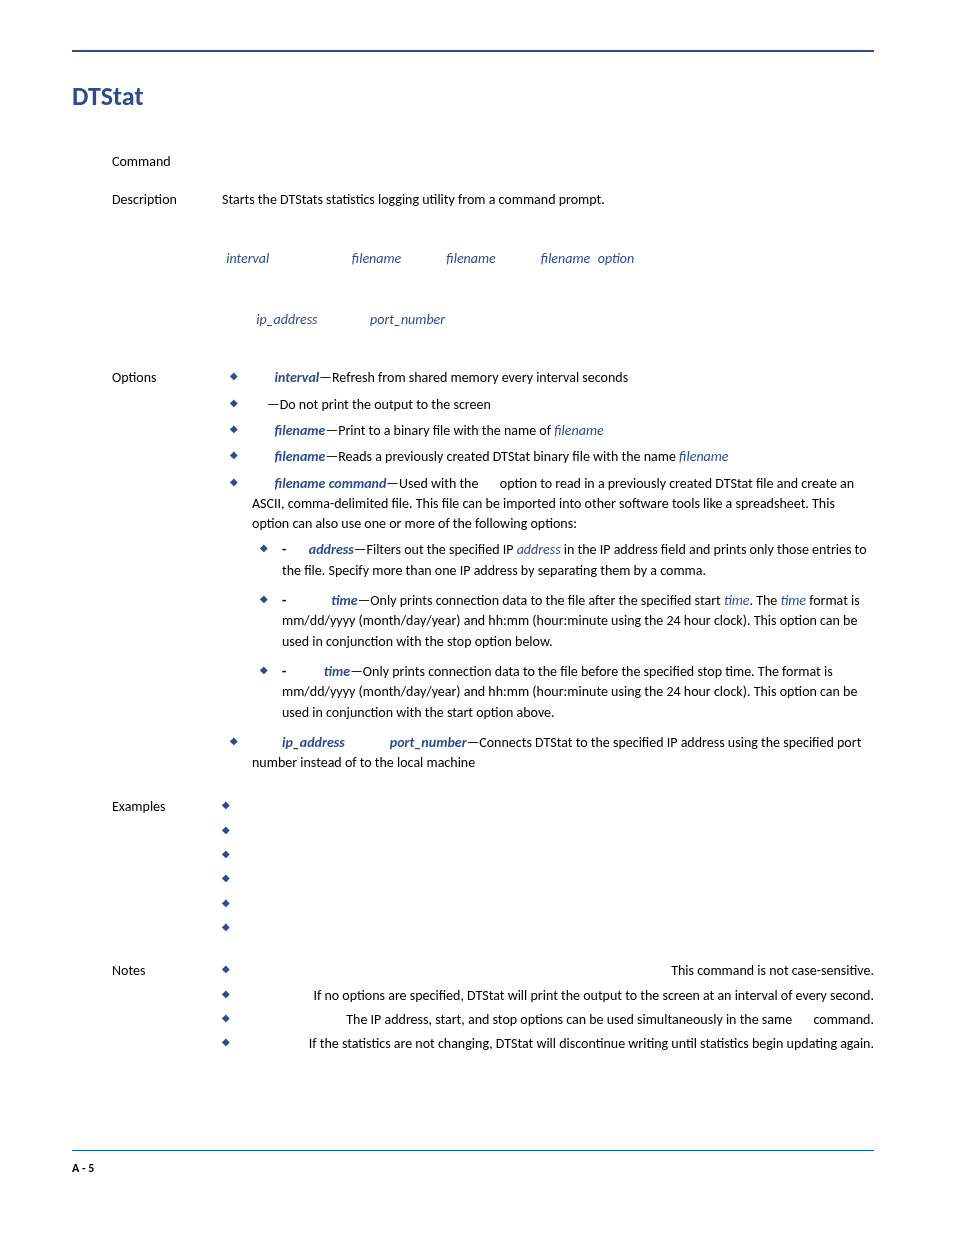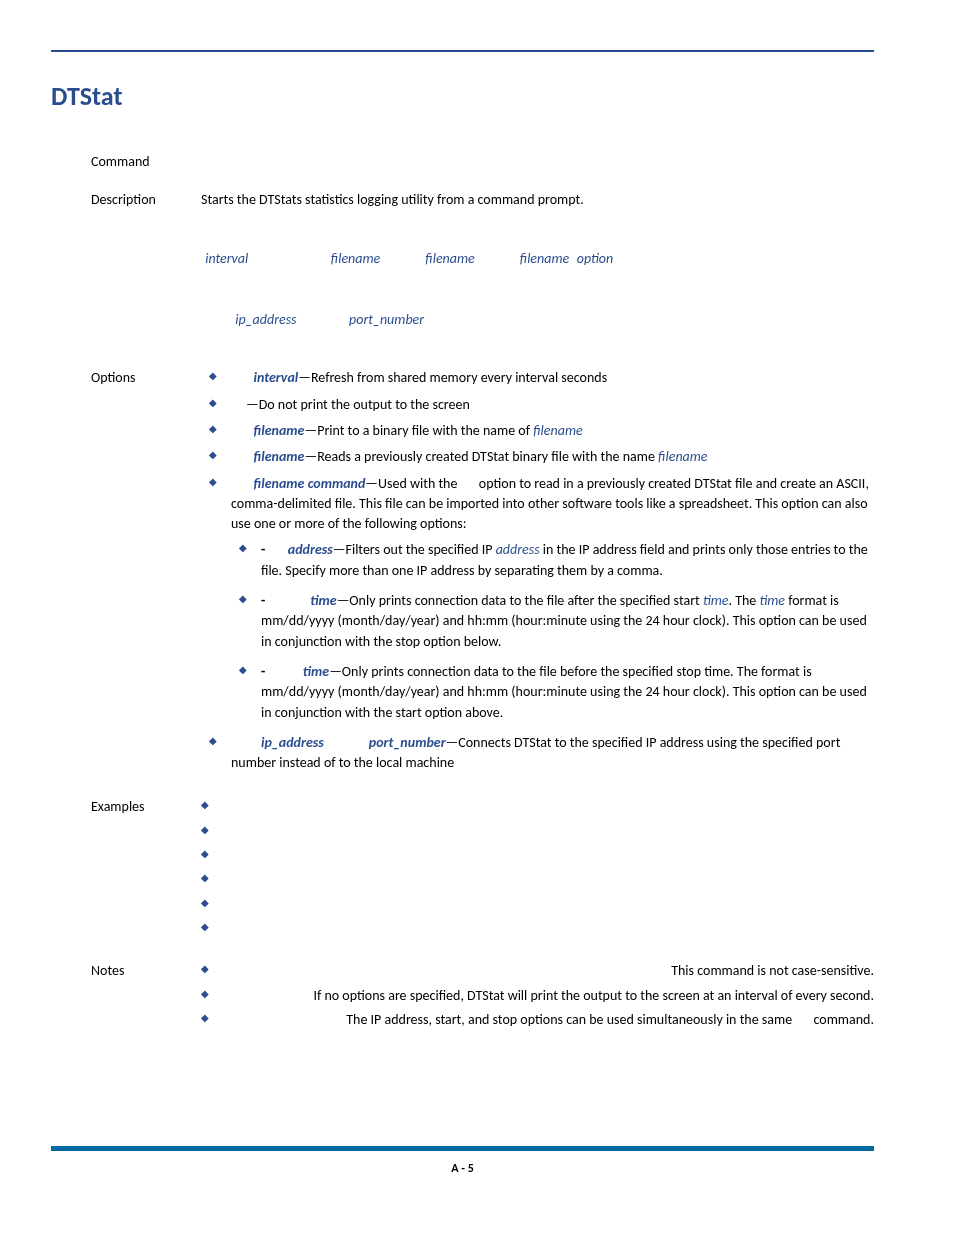--- a/index.html
+++ b/index.html
@@ -6,21 +6,21 @@
     margin: 0;
     padding: 0;
     font-family: "Gill Sans", "Gill Sans MT", Calibri, sans-serif;
     color: #000;
     width: 954px;
     height: 1235px;
     box-sizing: border-box;
     position: relative;
   }
   .page {
-    padding: 50px 80px 60px 51px;
+    padding: 50px 80px 60px 72px;
     box-sizing: border-box;
     height: 100%;
     display: flex;
     flex-direction: column;
   }
   .top-rule {
     border-top: 2px solid #2a4d8f;
     margin-bottom: 28px;
   }
   h1.title {
@@ -110,22 +110,21 @@
   }
   ul.tight > li::before {
     content: "◆";
     color: #2a4d8f;
     position: absolute;
     left: 0;
     top: 1px;
     font-size: 10px;
   }
   .footer {
-    border-top: 5px solid #0369a1;
-    text-align: center;
+    border-top: 1px solid #0369a1;
     padding-top: 10px;
     font-size: 12px;
     font-weight: bold;
   }
   .dash {
     font-weight: bold;
   }
   .mono {
     font-family: "Courier New", monospace;
     font-size: 12.5px;
@@ -215,20 +214,21 @@
 
     <div class="row">
       <div class="label">Notes</div>
       <div class="value">
         <ul class="tight">
           <li>This command is not case-sensitive.</li>
           <li>If no options are specified, DTStat will print the output to the screen at an interval of every second.</li>
           <li>
             <span>The IP address, start, and stop options can be used simultaneously in the same </span><span class="mono" style="color:transparent">-s</span><span> command.</span>
           </li>
+          <li>If the statistics are not changing, DTStat will discontinue writing until statistics begin updating again.</li>
         </ul>
       </div>
     </div>
 
   </div>
 
   <div class="footer">A - 5</div>
 </div>
 
 </body></html>

